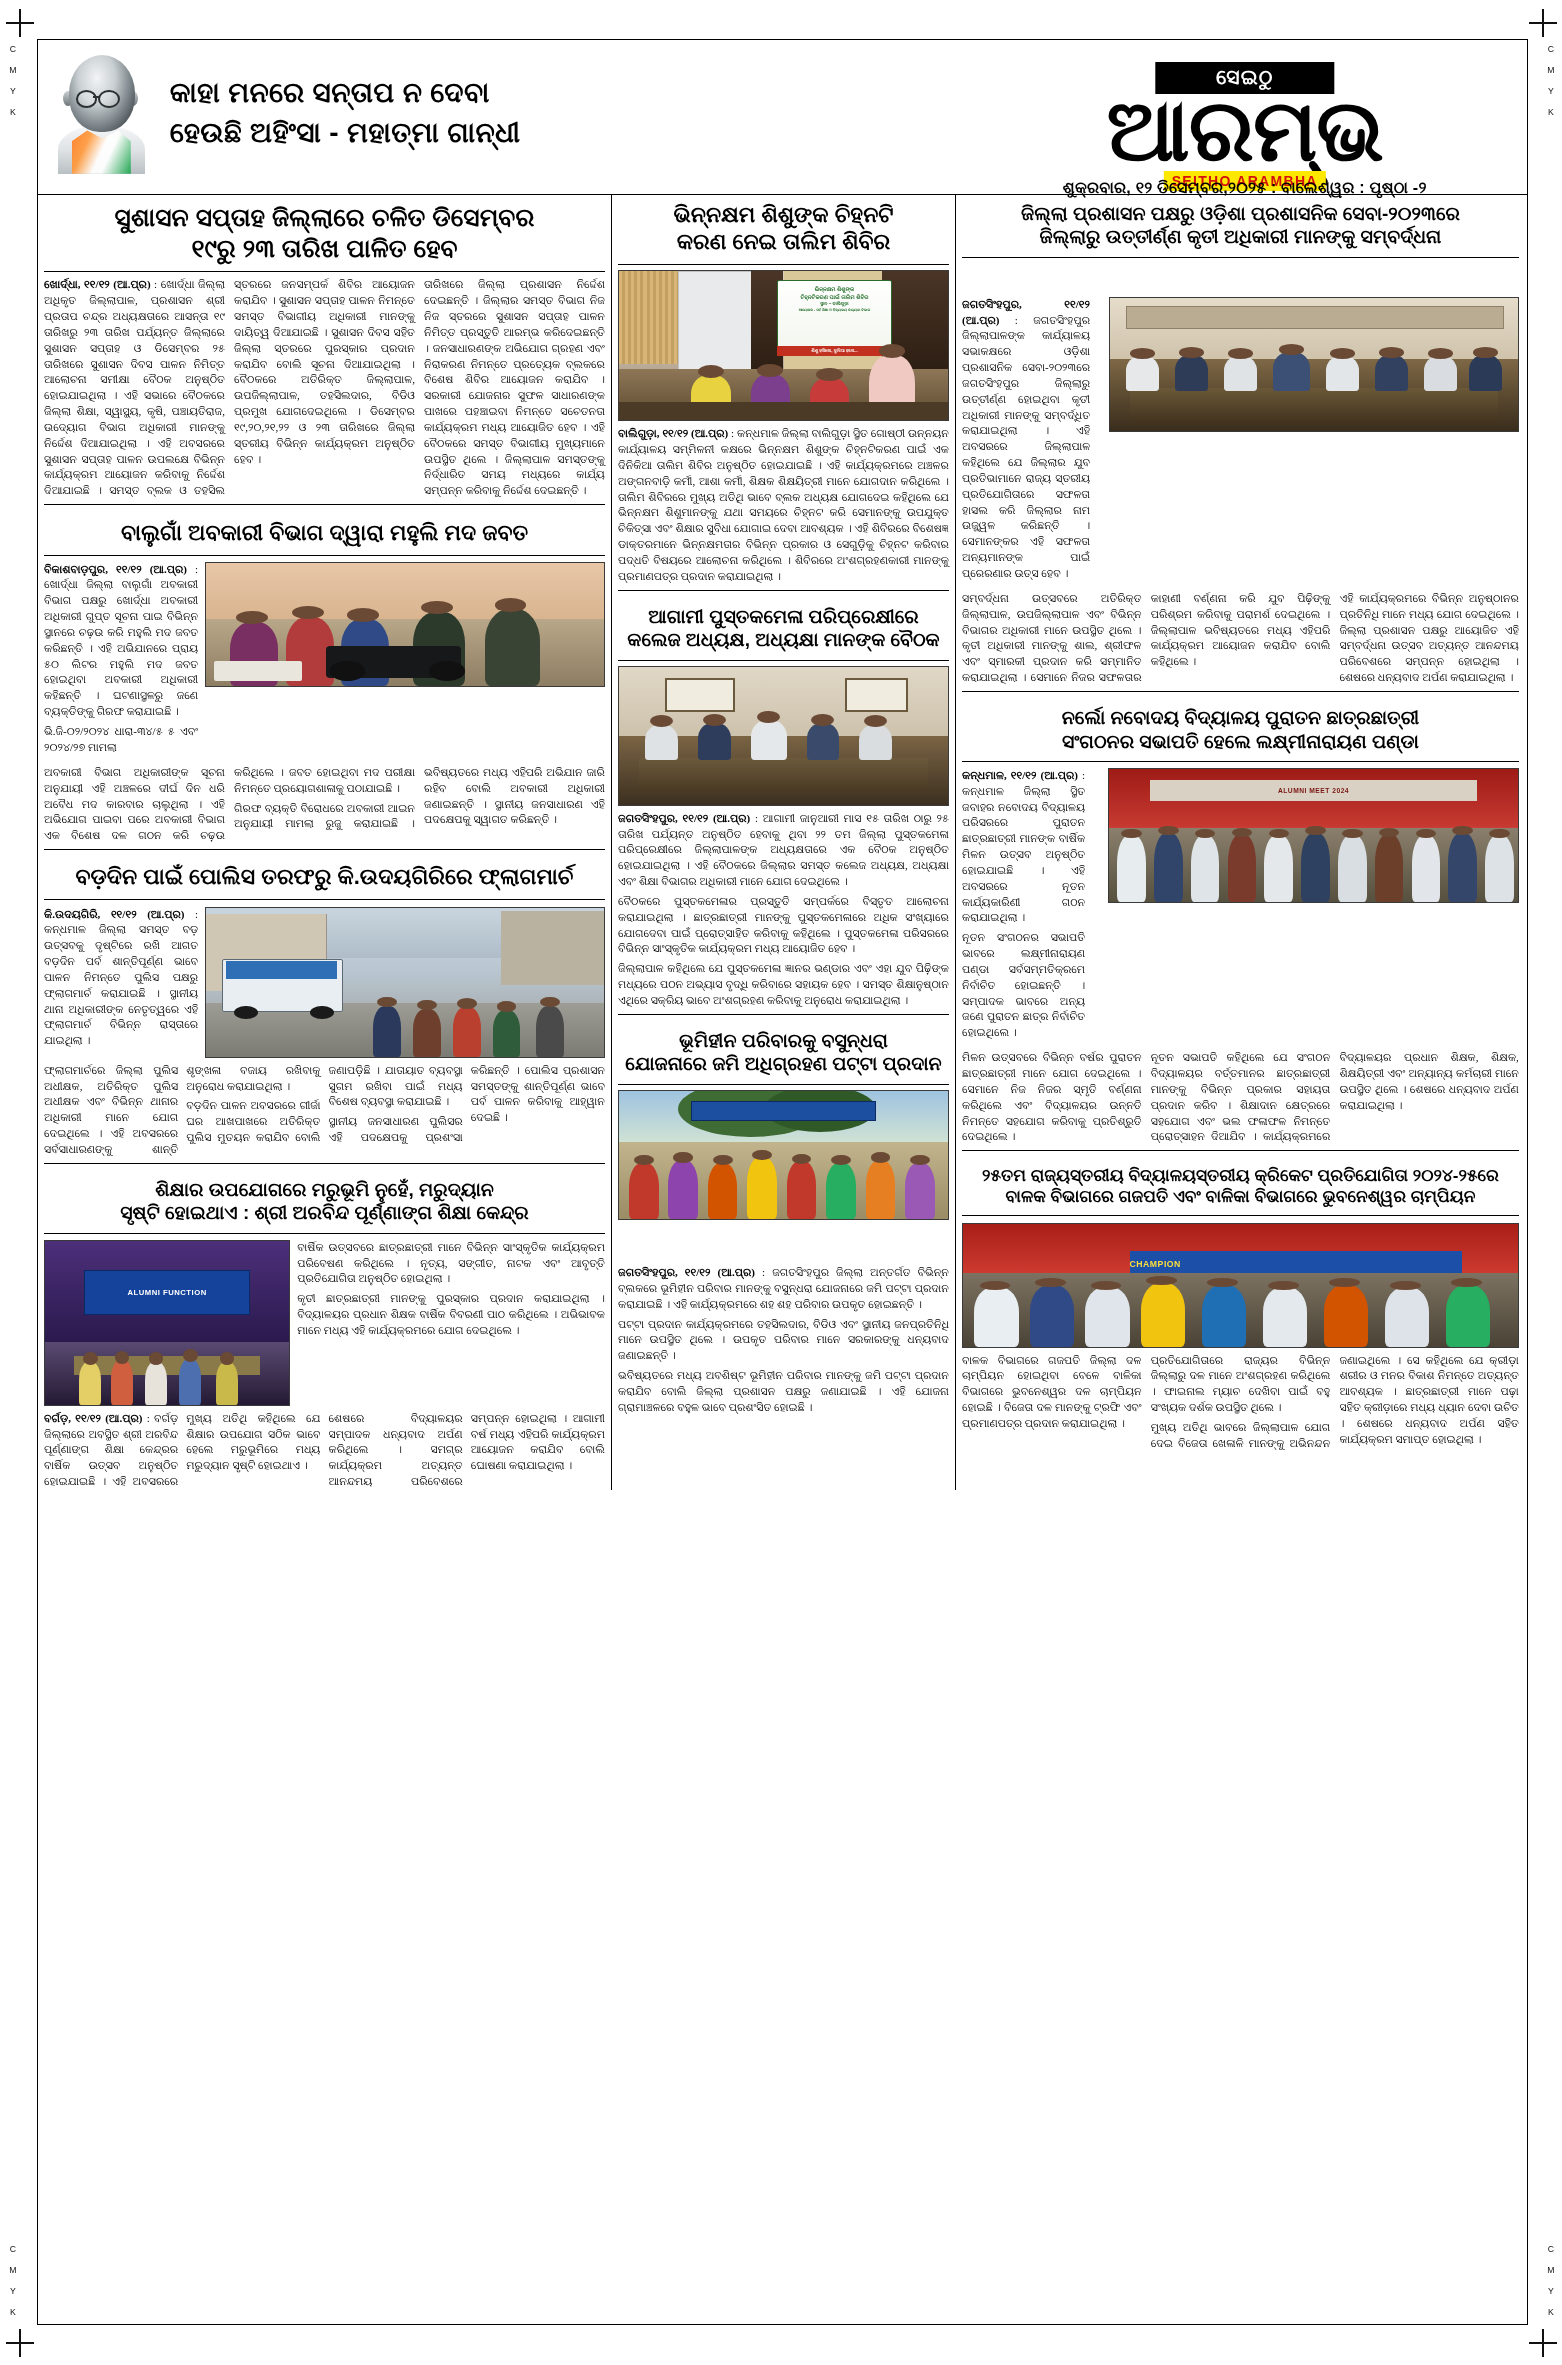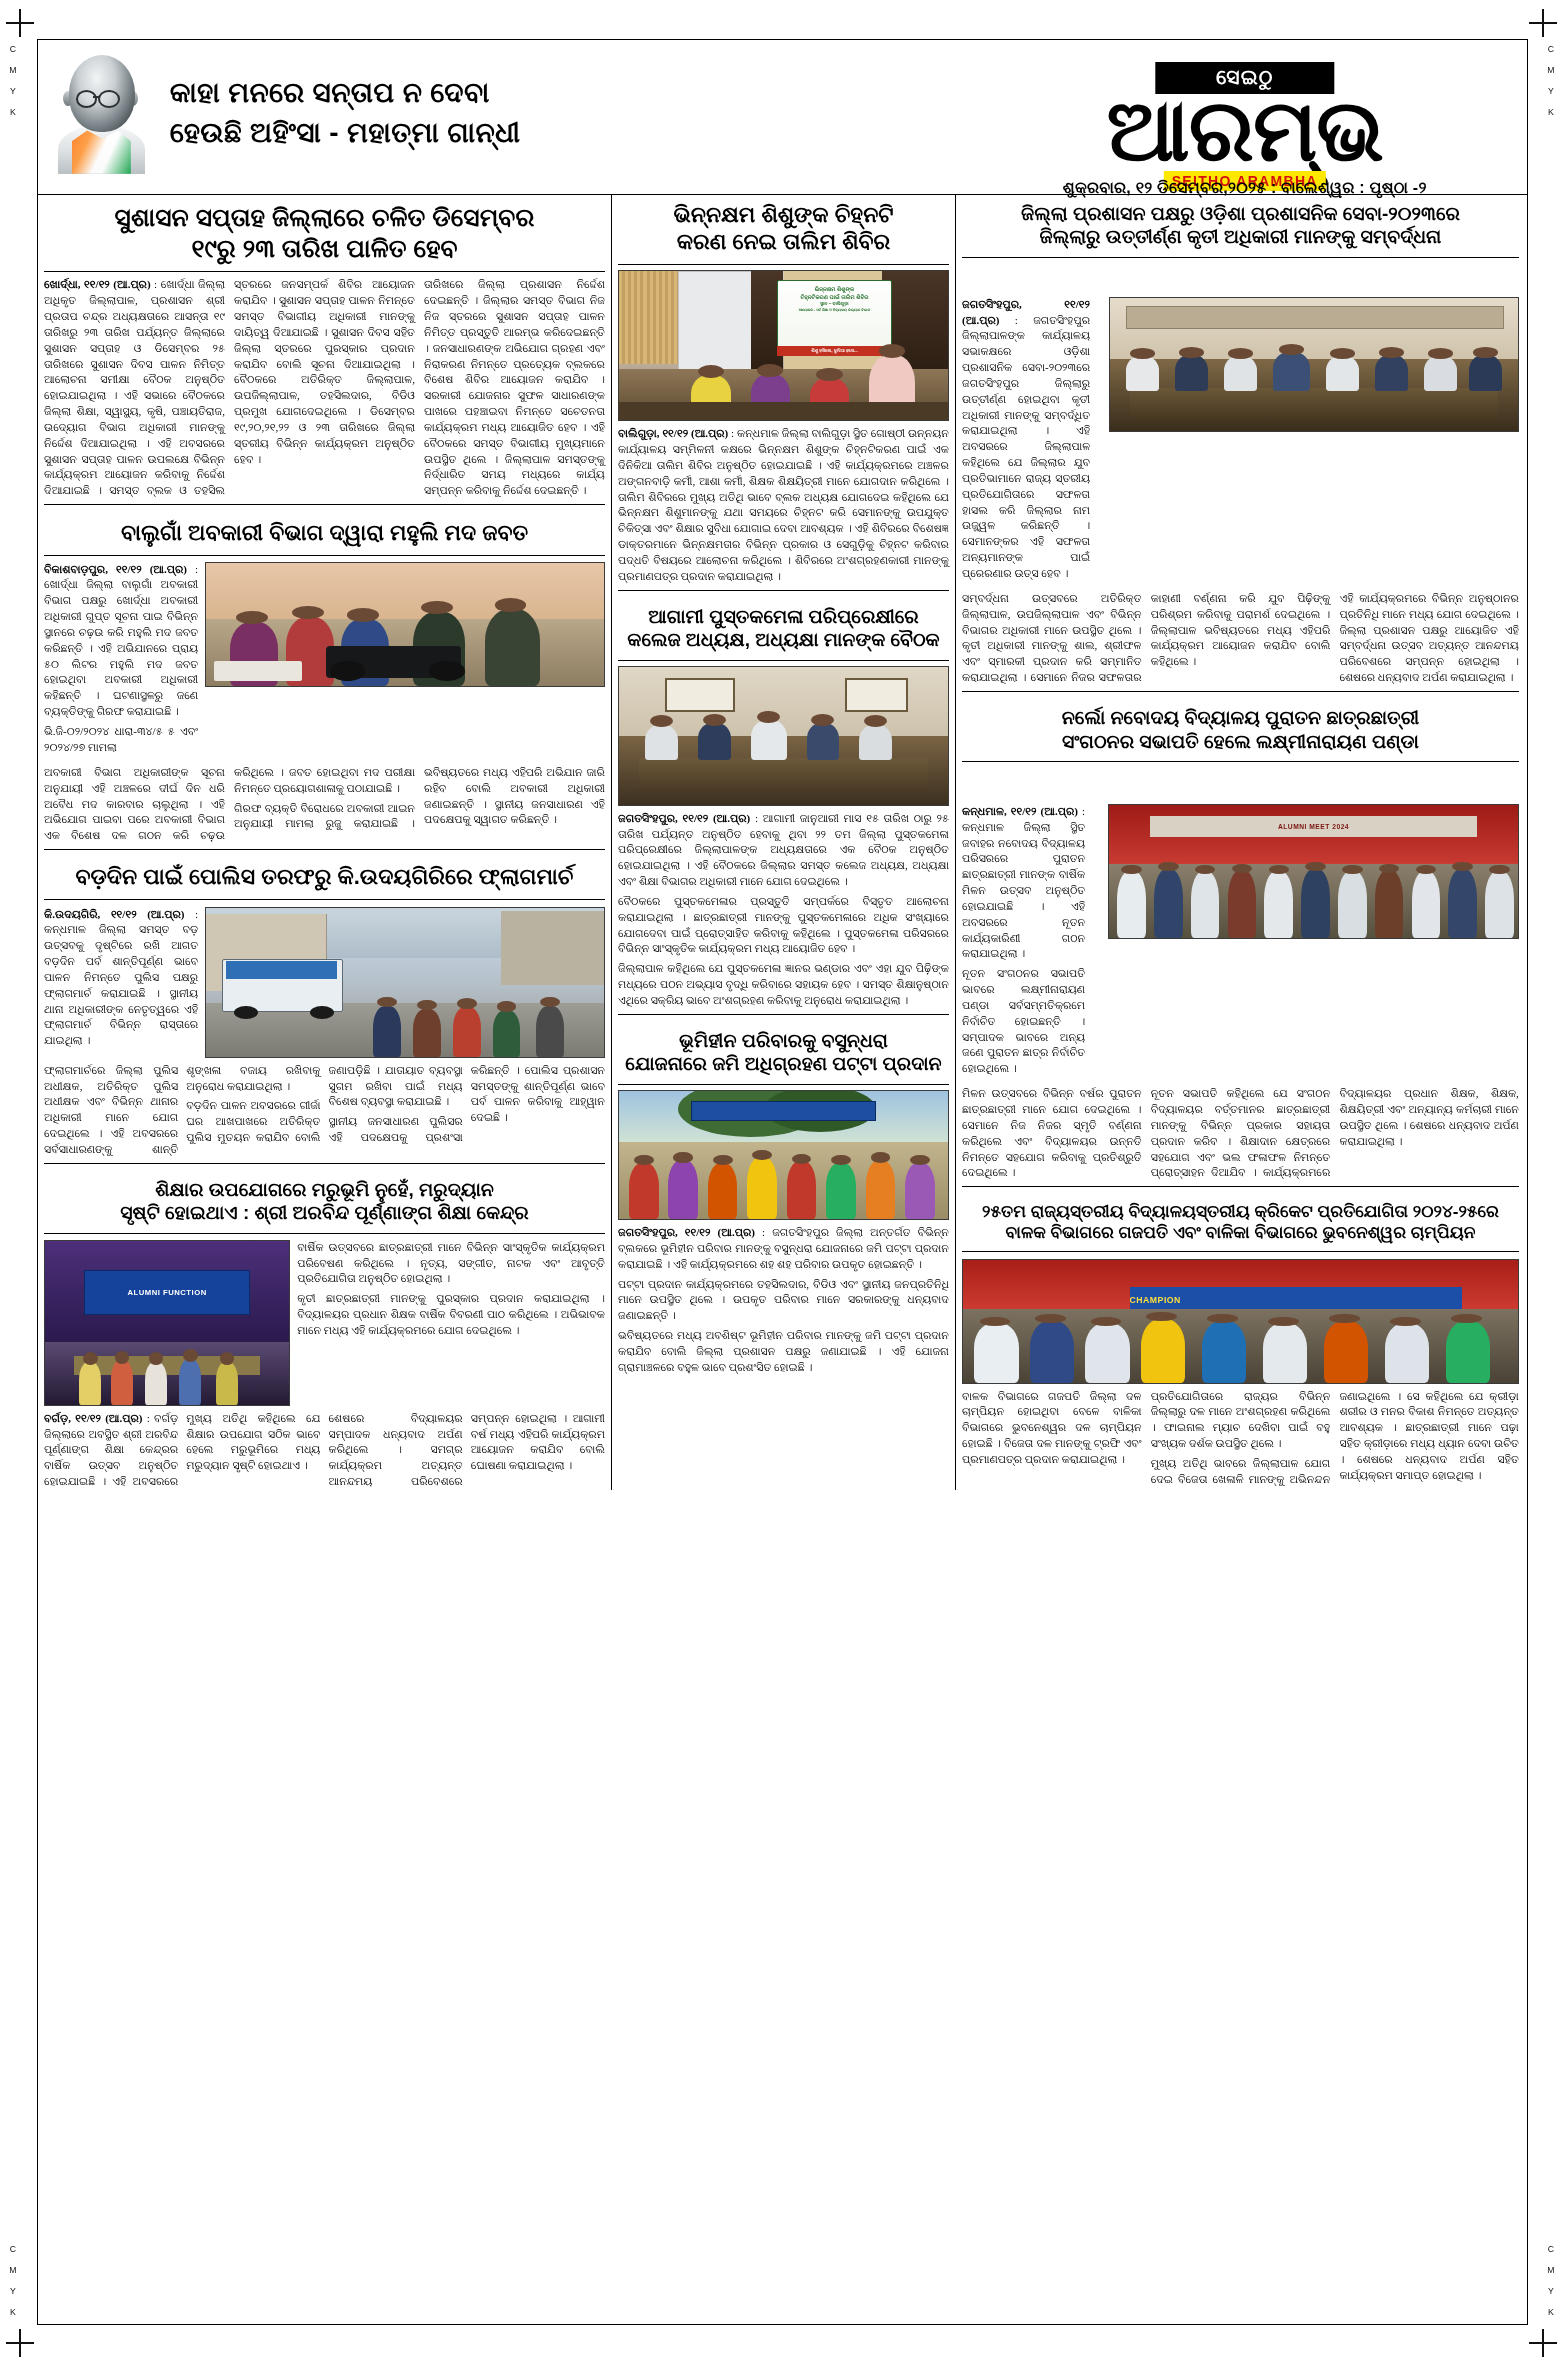--- a/index.html
+++ b/index.html
@@ -411,21 +411,21 @@
               <div class="person" style="left:51%;width:9%;height:45%;background:#c0392b;"></div>
               <div class="head-d" style="left:52.5%;bottom:43%;width:6%;height:8%;"></div>
               <div class="person" style="left:63%;width:9%;height:44%;background:#27ae60;"></div>
               <div class="head-d" style="left:64.5%;bottom:42%;width:6%;height:8%;"></div>
               <div class="person" style="left:75%;width:9%;height:46%;background:#e67e22;"></div>
               <div class="head-d" style="left:76.5%;bottom:44%;width:6%;height:8%;"></div>
               <div class="person" style="left:87%;width:9%;height:44%;background:#9b59b6;"></div>
               <div class="head-d" style="left:88.5%;bottom:42%;width:6%;height:8%;"></div>
             </div>
           </div>
-          <div class="body-text" style="padding-top:5.1px;">
+          <div class="body-text" style="padding-top:5.1px;margin-top:40px;">
             <p><b>ଜଗତସିଂହପୁର, ୧୧/୧୨ (ଆ.ପ୍ର)</b> : <span>ଜଗତସିଂହପୁର ଜିଲ୍ଲା ଅନ୍ତର୍ଗତ ବିଭିନ୍ନ ବ୍ଲକରେ ଭୂମିହୀନ ପରିବାର ମାନଙ୍କୁ ବସୁନ୍ଧରା ଯୋଜନାରେ ଜମି ପଟ୍ଟା ପ୍ରଦାନ କରାଯାଇଛି । ଏହି କାର୍ଯ୍ୟକ୍ରମରେ ଶହ ଶହ ପରିବାର ଉପକୃତ ହୋଇଛନ୍ତି ।</span></p>
             <p>ପଟ୍ଟା ପ୍ରଦାନ କାର୍ଯ୍ୟକ୍ରମରେ ତହସିଲଦାର, ବିଡିଓ ଏବଂ ସ୍ଥାନୀୟ ଜନପ୍ରତିନିଧି ମାନେ ଉପସ୍ଥିତ ଥିଲେ । ଉପକୃତ ପରିବାର ମାନେ ସରକାରଙ୍କୁ ଧନ୍ୟବାଦ ଜଣାଇଛନ୍ତି ।</p>
             <p>ଭବିଷ୍ୟତରେ ମଧ୍ୟ ଅବଶିଷ୍ଟ ଭୂମିହୀନ ପରିବାର ମାନଙ୍କୁ ଜମି ପଟ୍ଟା ପ୍ରଦାନ କରାଯିବ ବୋଲି ଜିଲ୍ଲା ପ୍ରଶାସନ ପକ୍ଷରୁ ଜଣାଯାଇଛି । ଏହି ଯୋଜନା ଗ୍ରାମାଞ୍ଚଳରେ ବହୁଳ ଭାବେ ପ୍ରଶଂସିତ ହୋଇଛି ।</p>
           </div>
         </div>
       </div>
 
       <div class="colwrap col-right">
 
         <div>
@@ -473,21 +473,21 @@
           </div>
           <div class="divider-strong"></div>
         </div>
 
         <div style="margin-top:7.2px;">
           <div class="hl hl-md">
             <div>ନର୍ଲୋ ନବୋଦୟ ବିଦ୍ୟାଳୟ ପୁରାତନ ଛାତ୍ରଛାତ୍ରୀ</div>
             <div>ସଂଗଠନର ସଭାପତି ହେଲେ ଲକ୍ଷ୍ମୀନାରାୟଣ ପଣ୍ଡା</div>
           </div>
           <div class="rule"></div>
-          <div style="display:flex;gap:23px;padding-top:6.1px;margin-top:36px;">
+          <div style="display:flex;gap:23px;padding-top:6.1px;">
             <div style="flex:0 0 123px;">
               <div class="body-text">
                 <p><b>କନ୍ଧମାଳ, ୧୧/୧୨ (ଆ.ପ୍ର)</b> : <span>କନ୍ଧମାଳ ଜିଲ୍ଲା ସ୍ଥିତ ଜବାହର ନବୋଦୟ ବିଦ୍ୟାଳୟ ପରିସରରେ ପୁରାତନ ଛାତ୍ରଛାତ୍ରୀ ମାନଙ୍କ ବାର୍ଷିକ ମିଳନ ଉତ୍ସବ ଅନୁଷ୍ଠିତ ହୋଇଯାଇଛି । ଏହି ଅବସରରେ ନୂତନ କାର୍ଯ୍ୟକାରିଣୀ ଗଠନ କରାଯାଇଥିଲା ।</span></p>
                 <p>ନୂତନ ସଂଗଠନର ସଭାପତି ଭାବରେ ଲକ୍ଷ୍ମୀନାରାୟଣ ପଣ୍ଡା ସର୍ବସମ୍ମତିକ୍ରମେ ନିର୍ବାଚିତ ହୋଇଛନ୍ତି । ସମ୍ପାଦକ ଭାବରେ ଅନ୍ୟ ଜଣେ ପୁରାତନ ଛାତ୍ର ନିର୍ବାଚିତ ହୋଇଥିଲେ ।</p>
               </div>
             </div>
             <div style="flex:1;">
               <div class="photo scene-red" style="height:133px;">
                 <div class="ph-inner">
                   <div style="position:absolute;left:0;right:0;top:0;height:44%;background:linear-gradient(180deg,#9e1b16,#c73a32);"></div>

